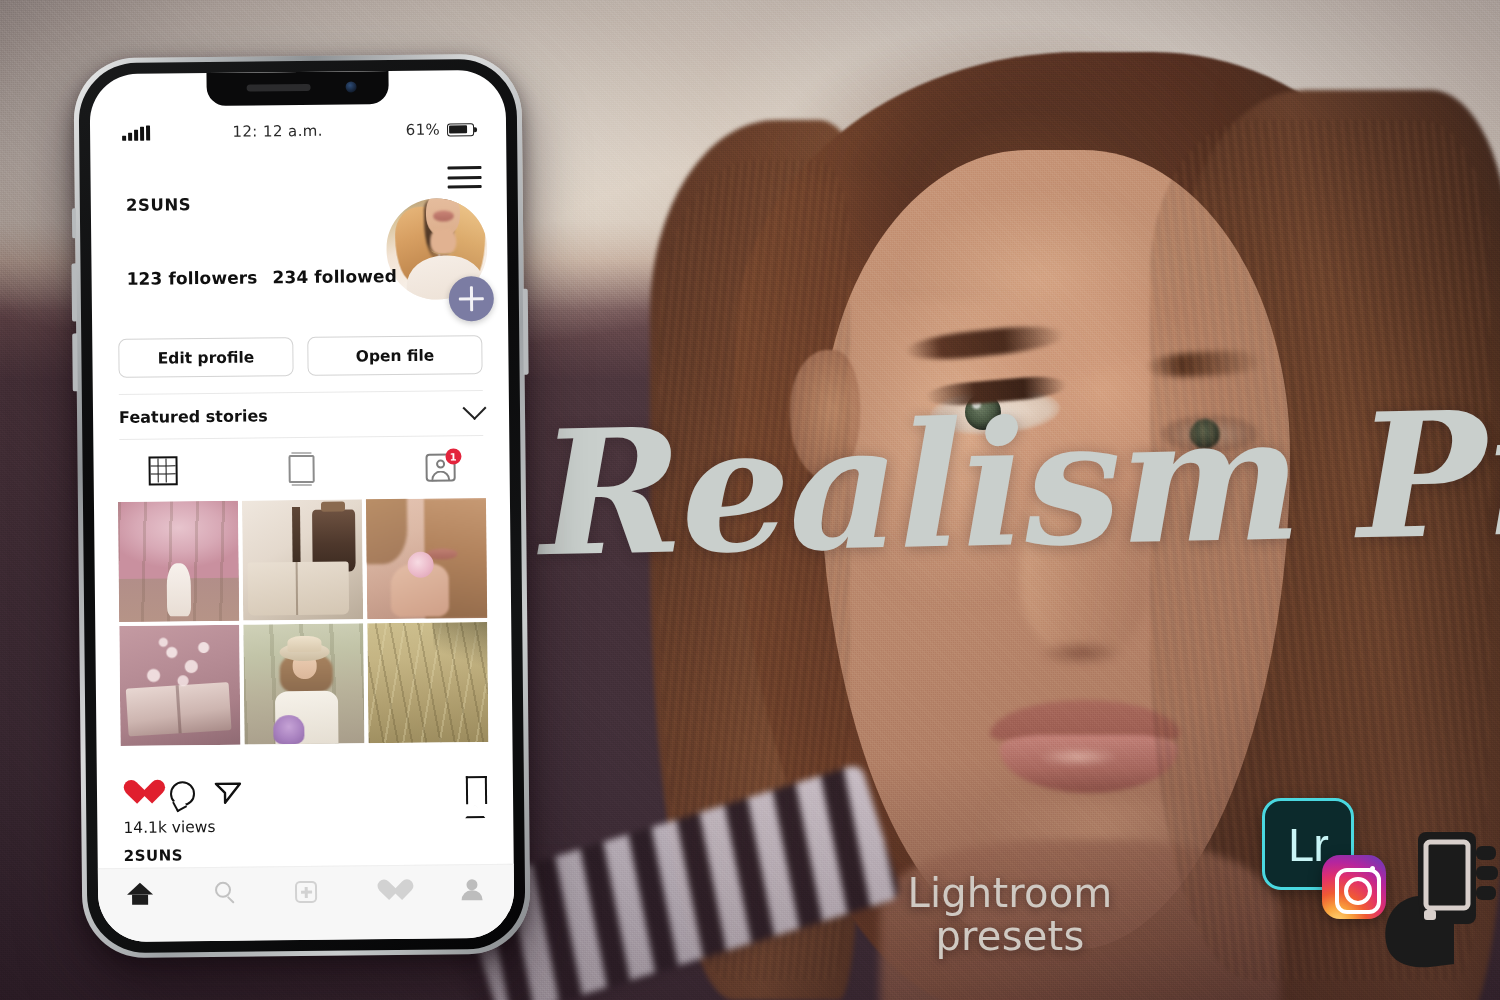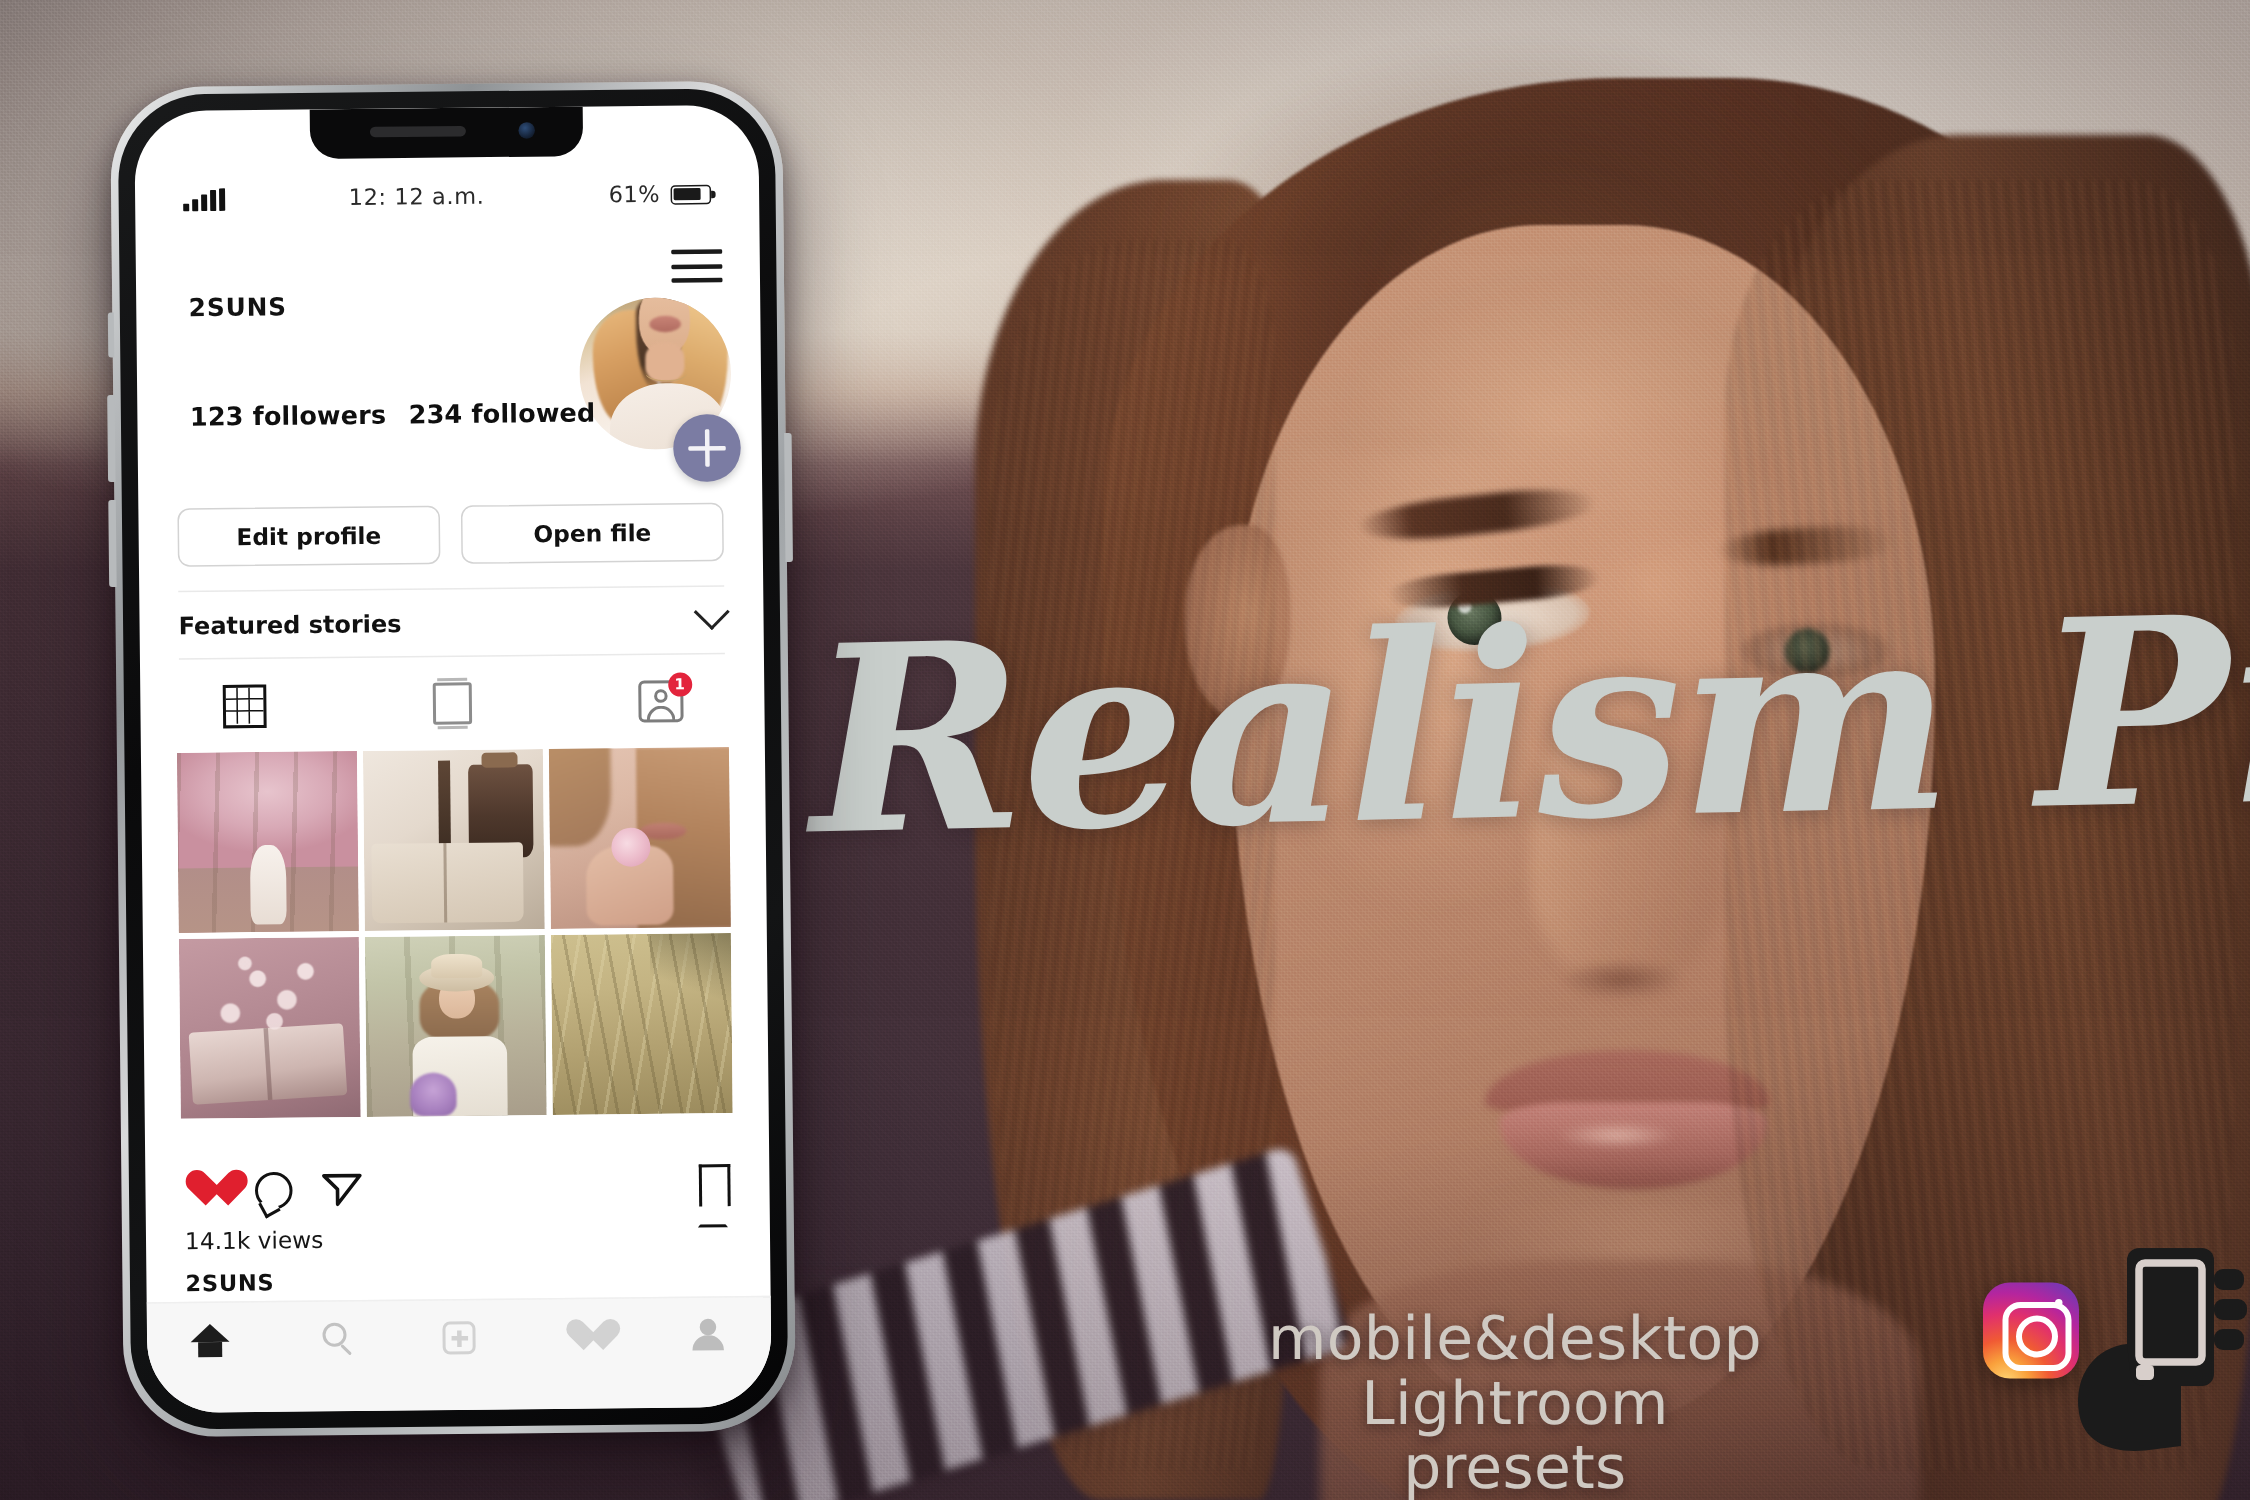--- a/index.html
+++ b/index.html
@@ -637,25 +637,25 @@
   <div class="shirt-shade"></div>
   <div class="shirt"></div>
 
   <div class="vignette"></div>
   <div class="grain"></div>
 </div>
 
 <div id="title">Realism Presets</div>
 
 <div id="subtitle">
-  <span class="l1">mobile&amp;desktop</span>
   <span class="l2">Lightroom presets</span>
 </div>
 
 <div id="badges">
+  <div class="lr-icon">Lr</div>
   <div class="ig-icon">
     <span class="ig-dot"></span>
   </div>
   <svg class="hand-icon" viewBox="0 0 130 145">
     <rect x="50" y="8" width="58" height="92" rx="8" fill="#1b1b1b"></rect>
     <rect x="58" y="18" width="42" height="66" rx="4" fill="none" stroke="#d8cfcb" stroke-width="5"></rect>
     <rect x="108" y="22" width="20" height="14" rx="6" fill="#1b1b1b"></rect>
     <rect x="108" y="42" width="22" height="14" rx="6" fill="#1b1b1b"></rect>
     <rect x="108" y="62" width="20" height="14" rx="6" fill="#1b1b1b"></rect>
     <path d="M50 72 C30 74 14 92 18 118 C21 138 40 145 62 143 L86 140 L86 100 L62 100 C56 100 52 96 52 90 Z" fill="#1b1b1b"></path>

